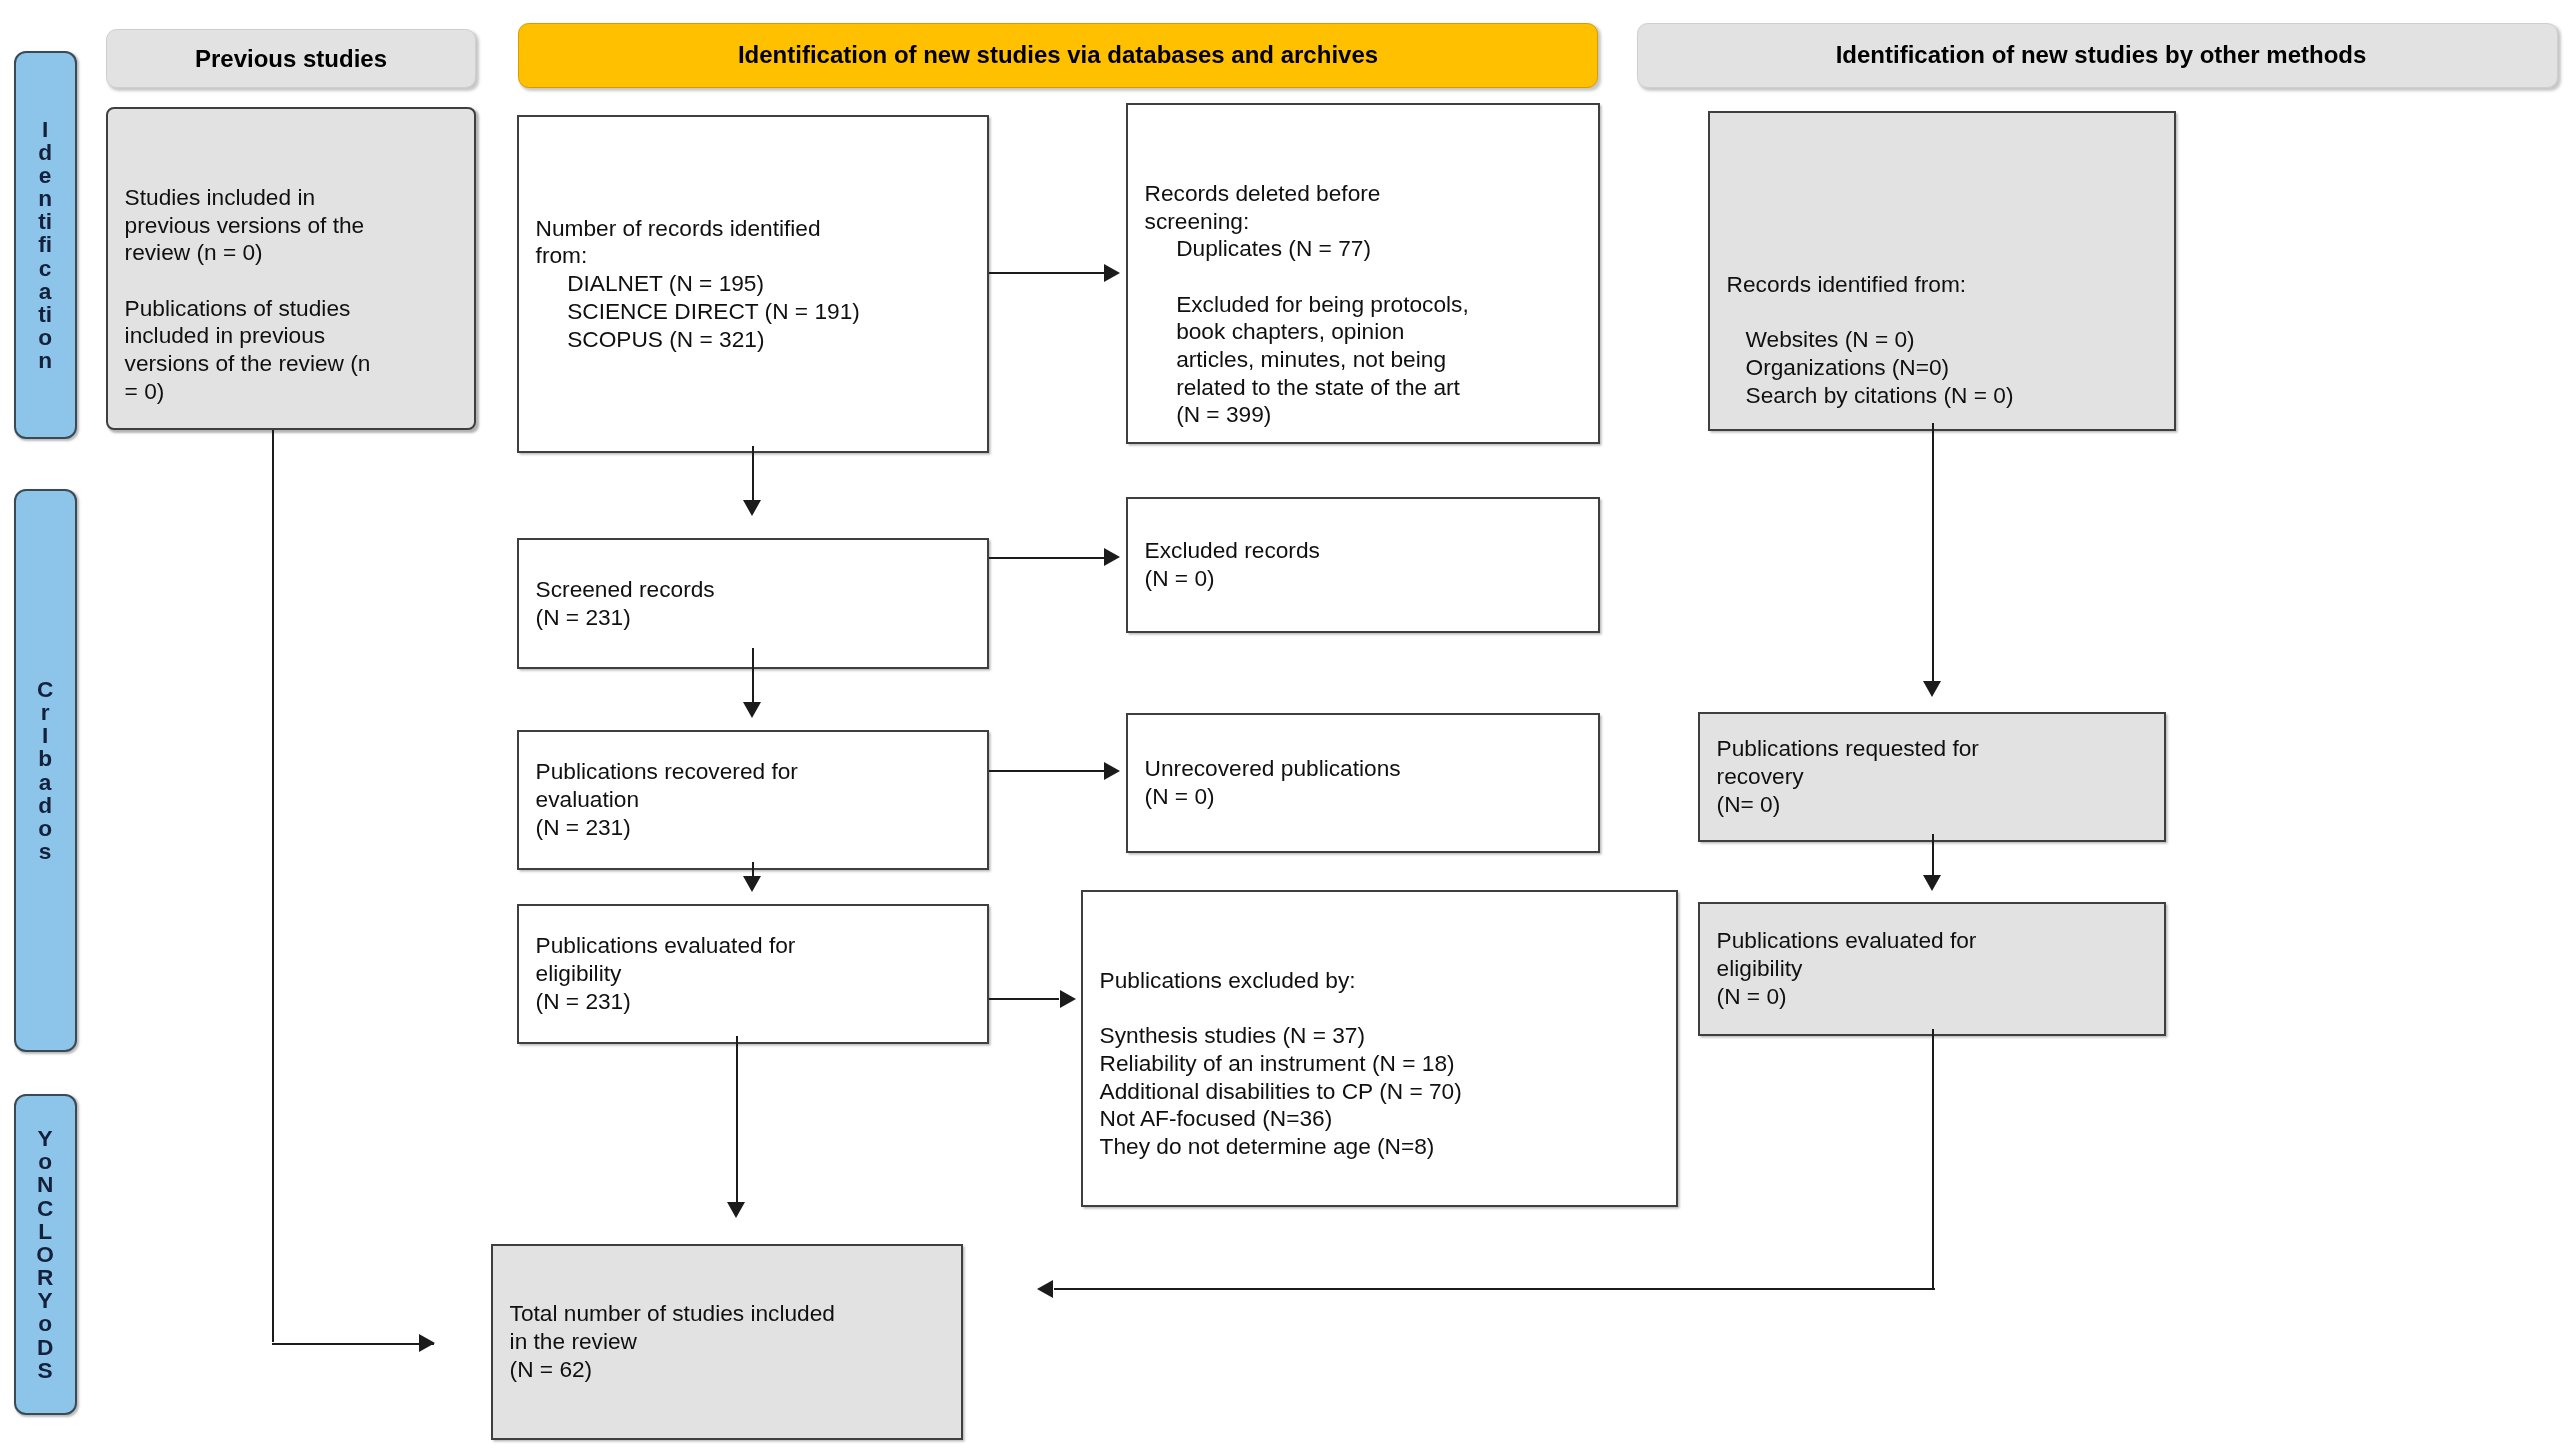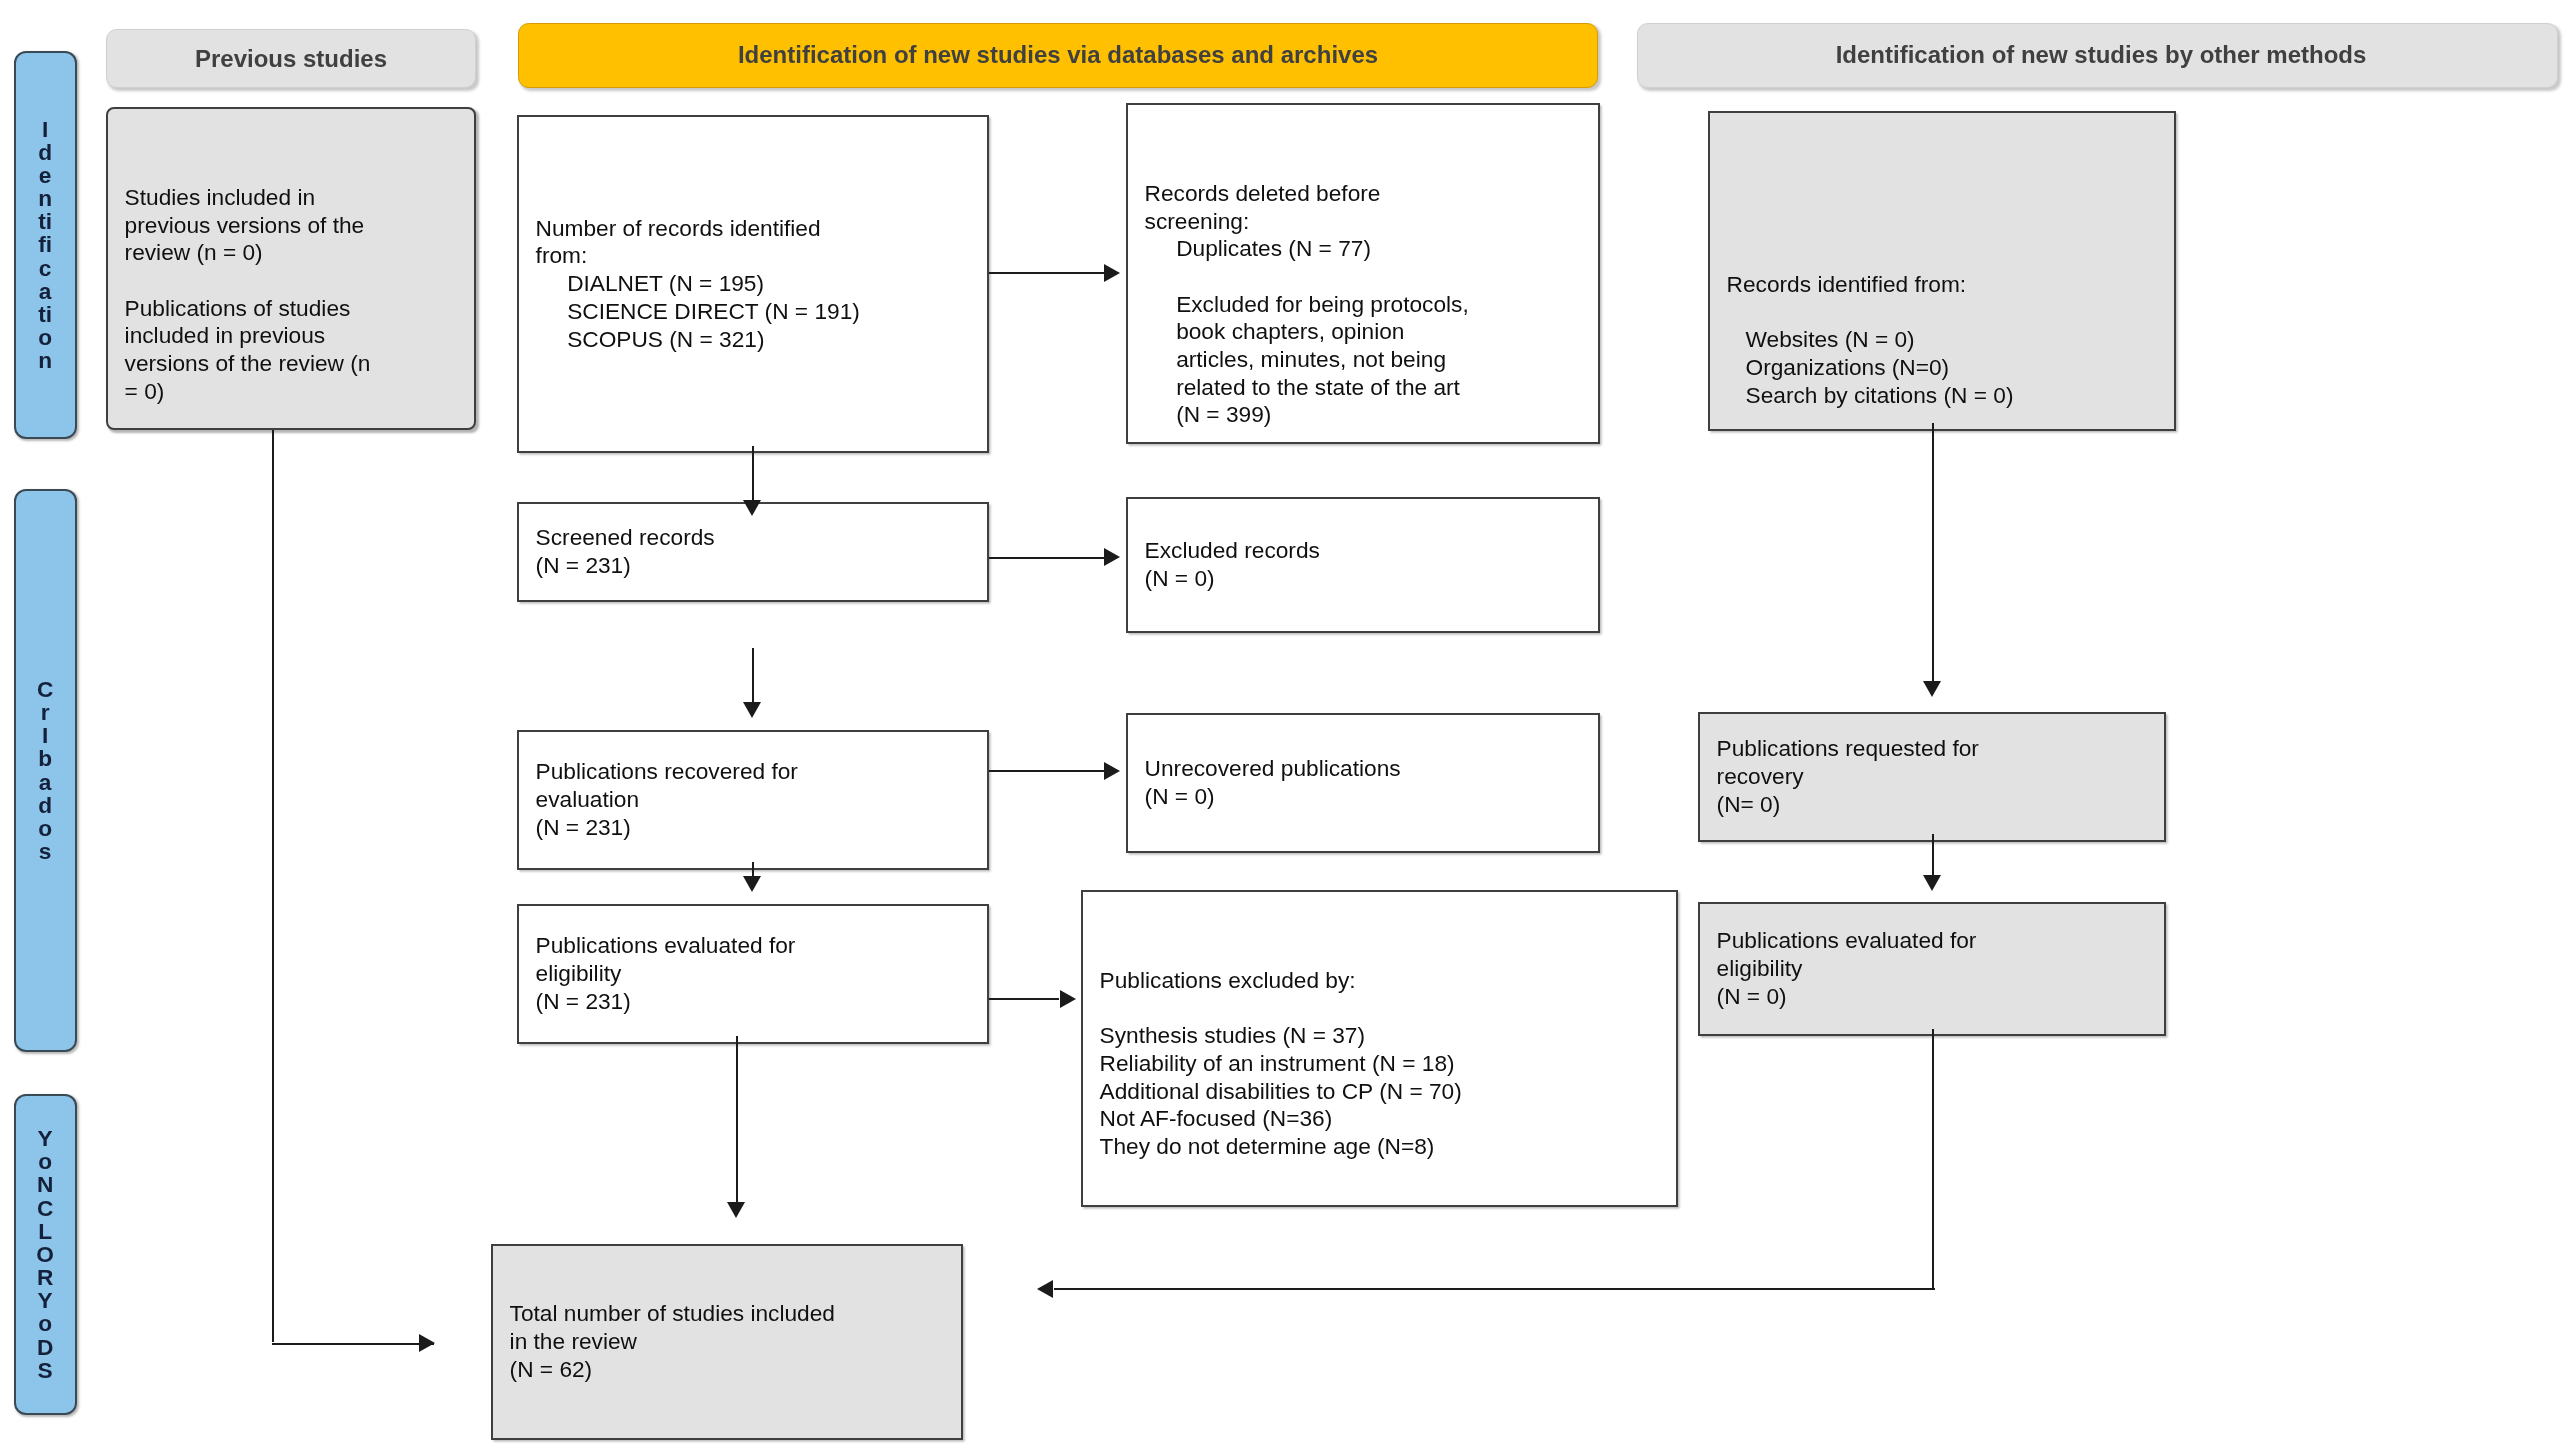--- a/index.html
+++ b/index.html
@@ -41,21 +41,21 @@
   
   .col-header {
     position: absolute;
     border-radius: 10.6px;
     display: flex;
     align-items: center;
     justify-content: center;
     box-shadow: 2.3px 2.3px 3px rgba(0,0,0,0.22);
     font-weight: bold;
     font-size: 24px;
-    color: #404040;
+    color: #000000;
     text-align: center;
     padding: 0 9px;
     box-sizing: border-box;
   }
   .col-header.grey {
     background: #e2e2e2;
     border: 0.8px solid #cfcfcf;
   }
   .col-header.amber {
     background: #ffc000;
@@ -196,21 +196,21 @@
   </div>
 
   <div class="fbox grey vmid" style="left:1708px; top:103px; width:468px; height:320px;align-items:flex-end;">
     <span class="txt">Records identified from:
 
    Websites (N = 0)
    Organizations (N=0)
    Search by citations (N = 0)</span>
   </div>
 
-  <div class="fbox white vmid" style="left:517px; top:494px; width:472px; height:100px;">
+  <div class="fbox white vmid" style="left:517px; top:530px; width:472px; height:131px;">
     <span class="txt">Screened records
 (N = 231)</span>
   </div>
 
   <div class="fbox white vmid" style="left:1126px; top:489px; width:474px; height:136px;">
     <span class="txt">Excluded records
 (N = 0)</span>
   </div>
 
   <div class="fbox white vmid" style="left:517px; top:722px; width:472px; height:140px;">

